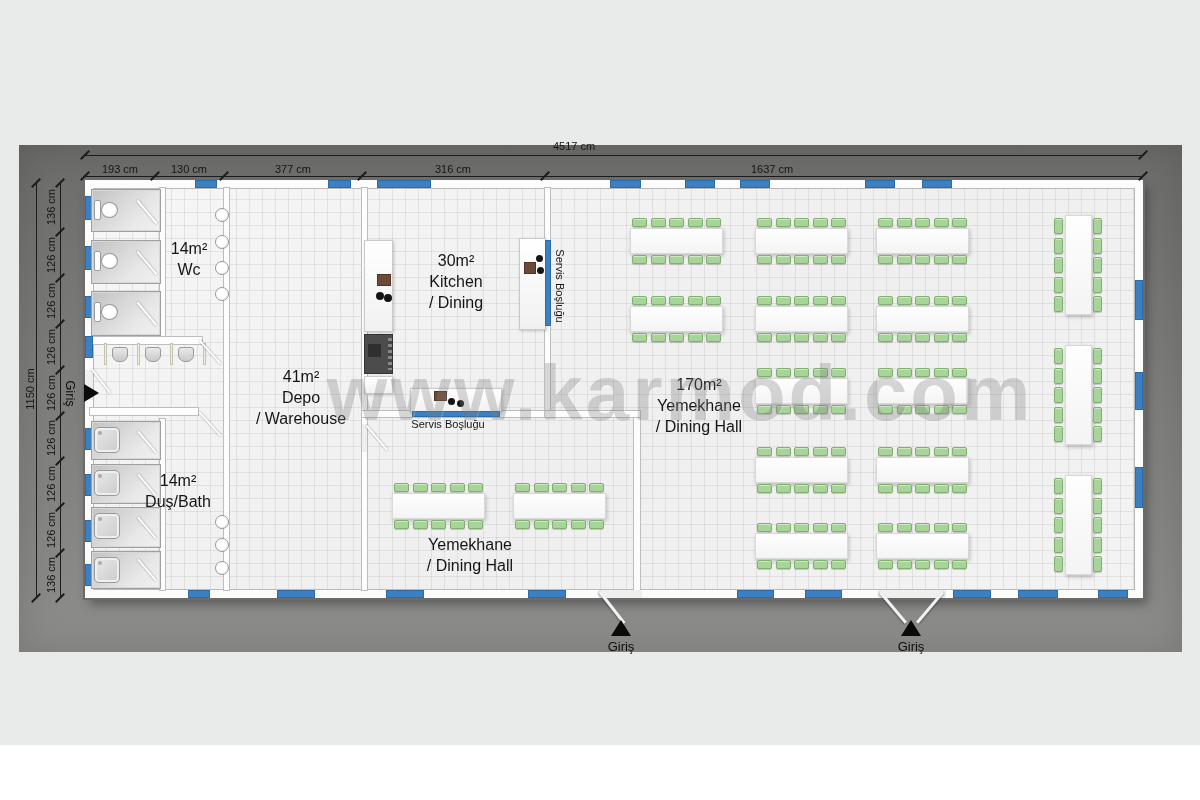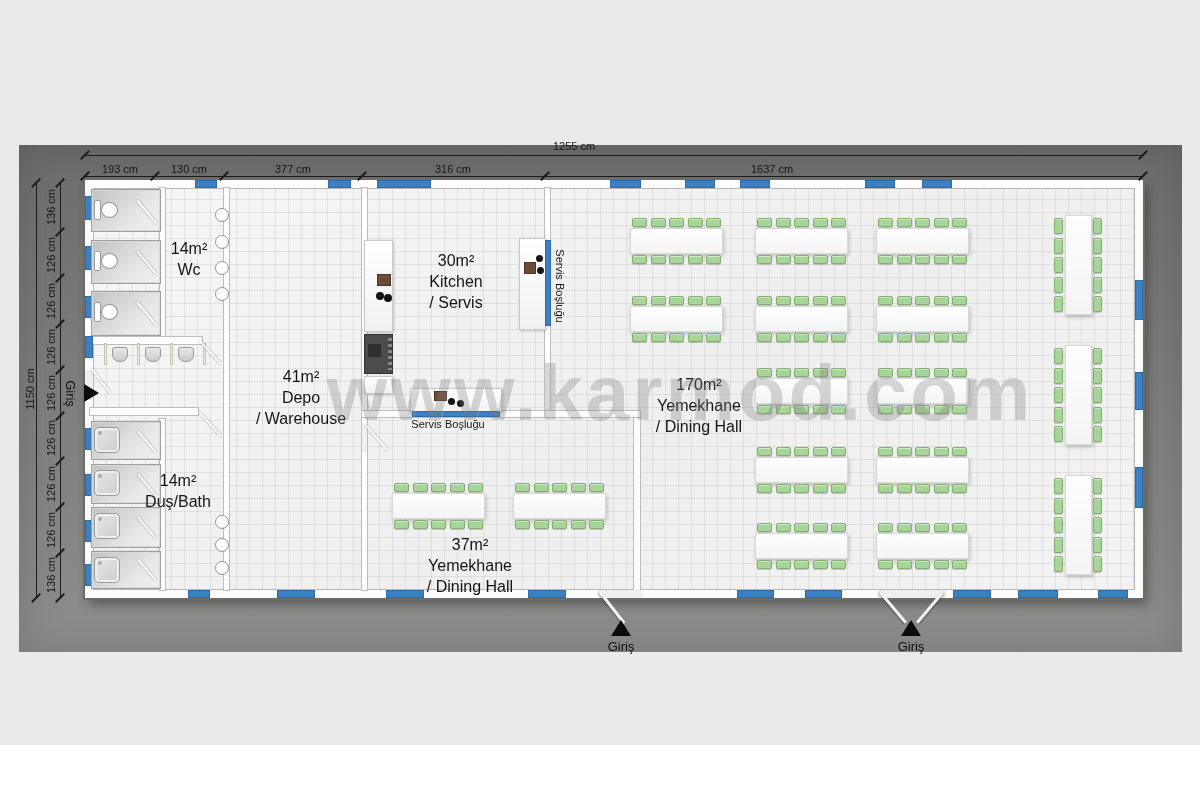--- a/index.html
+++ b/index.html
@@ -388,43 +388,42 @@
       <div class="abs doorline" style="left: 133px; top: 569px; width: 28px; height: 2px; transform: rotate(50deg);"></div>
       <div class="abs doorline" style="left: 194px; top: 351px; width: 32px; height: 2px; transform: rotate(48deg);"></div>
       <div class="abs doorline" style="left: 194px; top: 423px; width: 32px; height: 2px; transform: rotate(48deg);"></div>
       <div class="abs doorline" style="left: 361px; top: 437px; width: 32px; height: 2px; transform: rotate(50deg);"></div>
       <div class="abs doorline" style="left: 86px; top: 380px; width: 30px; height: 2px; transform: rotate(52deg);"></div>
       <div class="abs swingout" style="left: 592px; top: 605.5px; width: 40px; height: 3px; transform: rotate(52deg);"></div>
       <div class="abs swingout" style="left: 873px; top: 605.5px; width: 40px; height: 3px; transform: rotate(50deg);"></div>
       <div class="abs swingout" style="left: 910px; top: 605.5px; width: 40px; height: 3px; transform: rotate(-50deg);"></div>
     </div>
 
-  <div class="abs dimtext" style="left:524px;top:140px;width:100px;">1255 cm</div>
+  <div class="abs dimtext" style="left:524px;top:140px;width:100px;">4517 cm</div>
   <div class="abs dimtext rot-ccw" style="left:2px;top:383px;width:55px;">1150 cm</div>
 
   <div class="abs roomlabel" style="left:139px;top:238px;width:100px;">
     <span>14m²</span>
     <span>Wc</span>
   </div>
   <div class="abs roomlabel" style="left:211px;top:366px;width:180px;">
     <span>41m²</span>
     <span>Depo</span>
     <span>/ Warehouse</span>
   </div>
   <div class="abs roomlabel" style="left:366px;top:250px;width:180px;">
     <span>30m²</span>
     <span>Kitchen</span>
-    <span>/ Servis</span>
+    <span>/ Dining</span>
   </div>
   <div class="abs roomlabel" style="left:103px;top:470px;width:150px;">
     <span>14m²</span>
     <span>Duş/Bath</span>
   </div>
   <div class="abs roomlabel" style="left:360px;top:534px;width:220px;">
-    <span>37m²</span>
     <span>Yemekhane</span>
     <span>/ Dining Hall</span>
   </div>
   <div class="abs roomlabel" style="left:589px;top:374px;width:220px;">
     <span>170m²</span>
     <span>Yemekhane</span>
     <span>/ Dining Hall</span>
   </div>
 
   <div class="abs smalllabel rot-cw" style="left:510px;top:280px;width:100px;">Servis Boşluğu</div>

